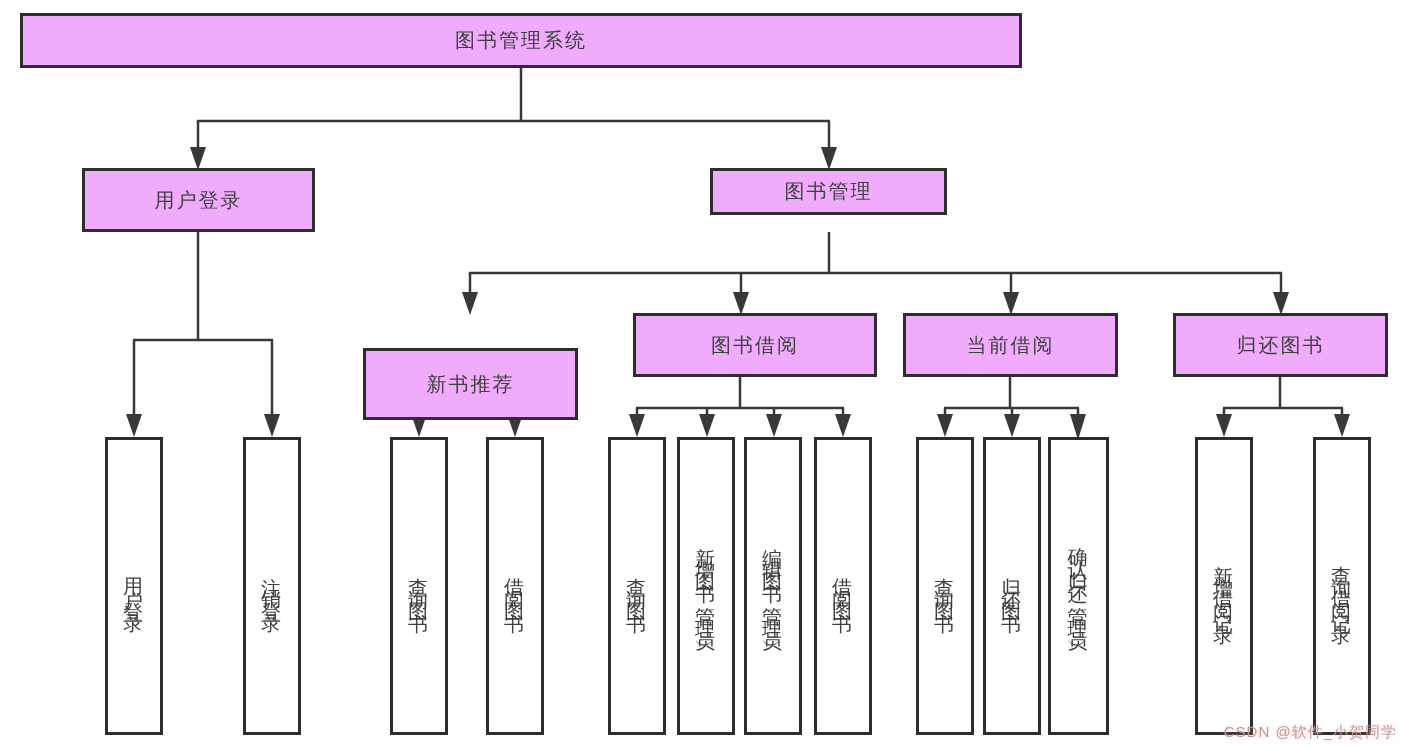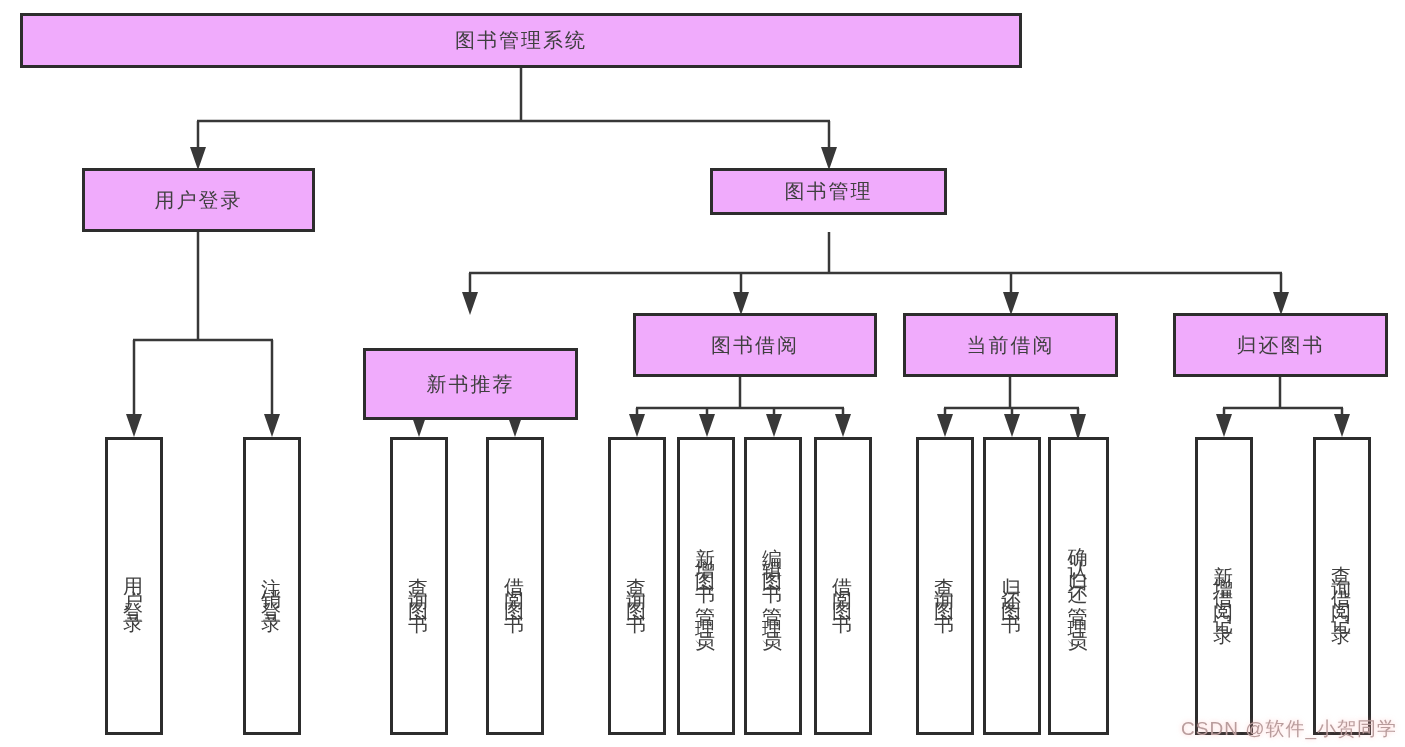--- a/index.html
+++ b/index.html
@@ -26,21 +26,21 @@
     display:flex;align-items:center;justify-content:center;
     overflow:hidden;
   }
   .vbox .vtext{
     writing-mode:vertical-rl;text-orientation:mixed;
     font-size:20px;letter-spacing:12px;color:var(--box-text,#3f3f3f);
     white-space:nowrap;font-weight:500;
   }
   .watermark{
     position:absolute;right:8px;bottom:5px;
-    font-size:19px;letter-spacing:1px;
+    font-size:15px;letter-spacing:1px;
     color:var(--watermark,#b99c9c);
     text-shadow:0 0 5px rgba(255,160,160,0.55);
     pointer-events:none;
   }
 </style>
 </head>
 <body>
 
 <div class="stage">
 

